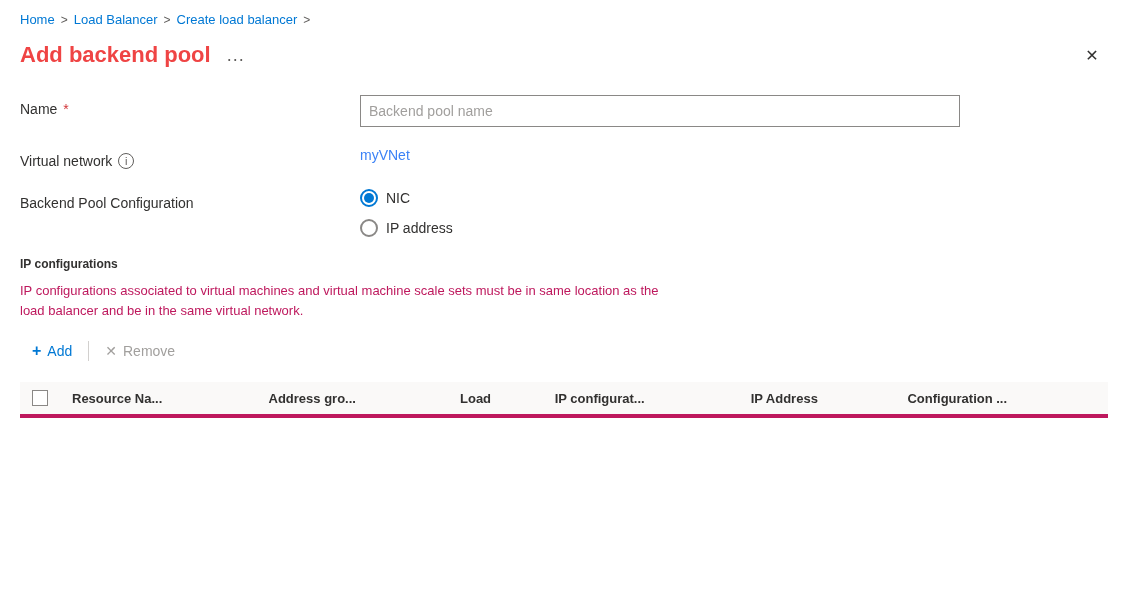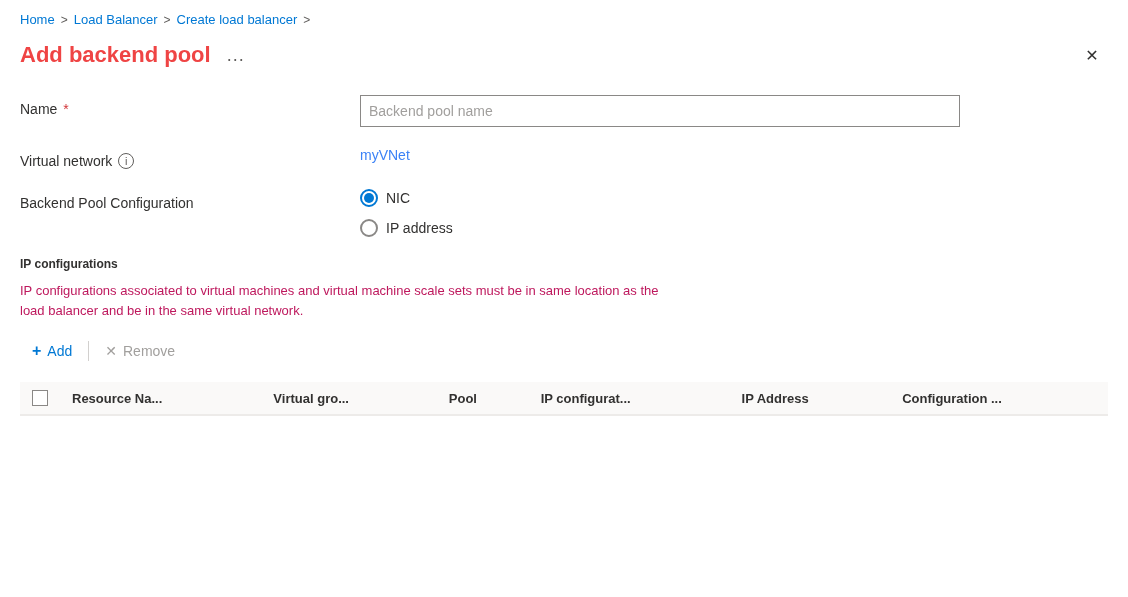--- a/index.html
+++ b/index.html
@@ -223,21 +223,21 @@
     }
 
     .table-container {
       padding: 0 20px;
     }
     .data-table {
       width: 100%;
       border-collapse: collapse;
     }
     .data-table thead tr {
-      border-bottom: 2px solid #be185d;
+      border-bottom: 4px solid #be185d;
     }
     .data-table th {
       text-align: left;
       padding: 8px 12px;
       font-size: 13px;
       font-weight: 600;
       color: #323130;
       background: #faf9f8;
       border-bottom: 2px solid #edebe9;
     }
@@ -341,22 +341,22 @@
 <div class="table-container">
   <table class="data-table">
     <thead>
       <tr>
         <th>
           <div class="checkbox-header">
             <input type="checkbox" class="table-checkbox" style="">
           </div>
         </th>
         <th>Resource Na...</th>
-        <th>Virtual gro...</th>
-        <th>Pool</th>
+        <th>Address gro...</th>
+        <th>Load</th>
         <th>IP configurat...</th>
         <th>IP Address</th>
         <th>Configuration ...</th>
       </tr>
     </thead>
     <tbody>
       
     </tbody>
   </table>
 </div>

